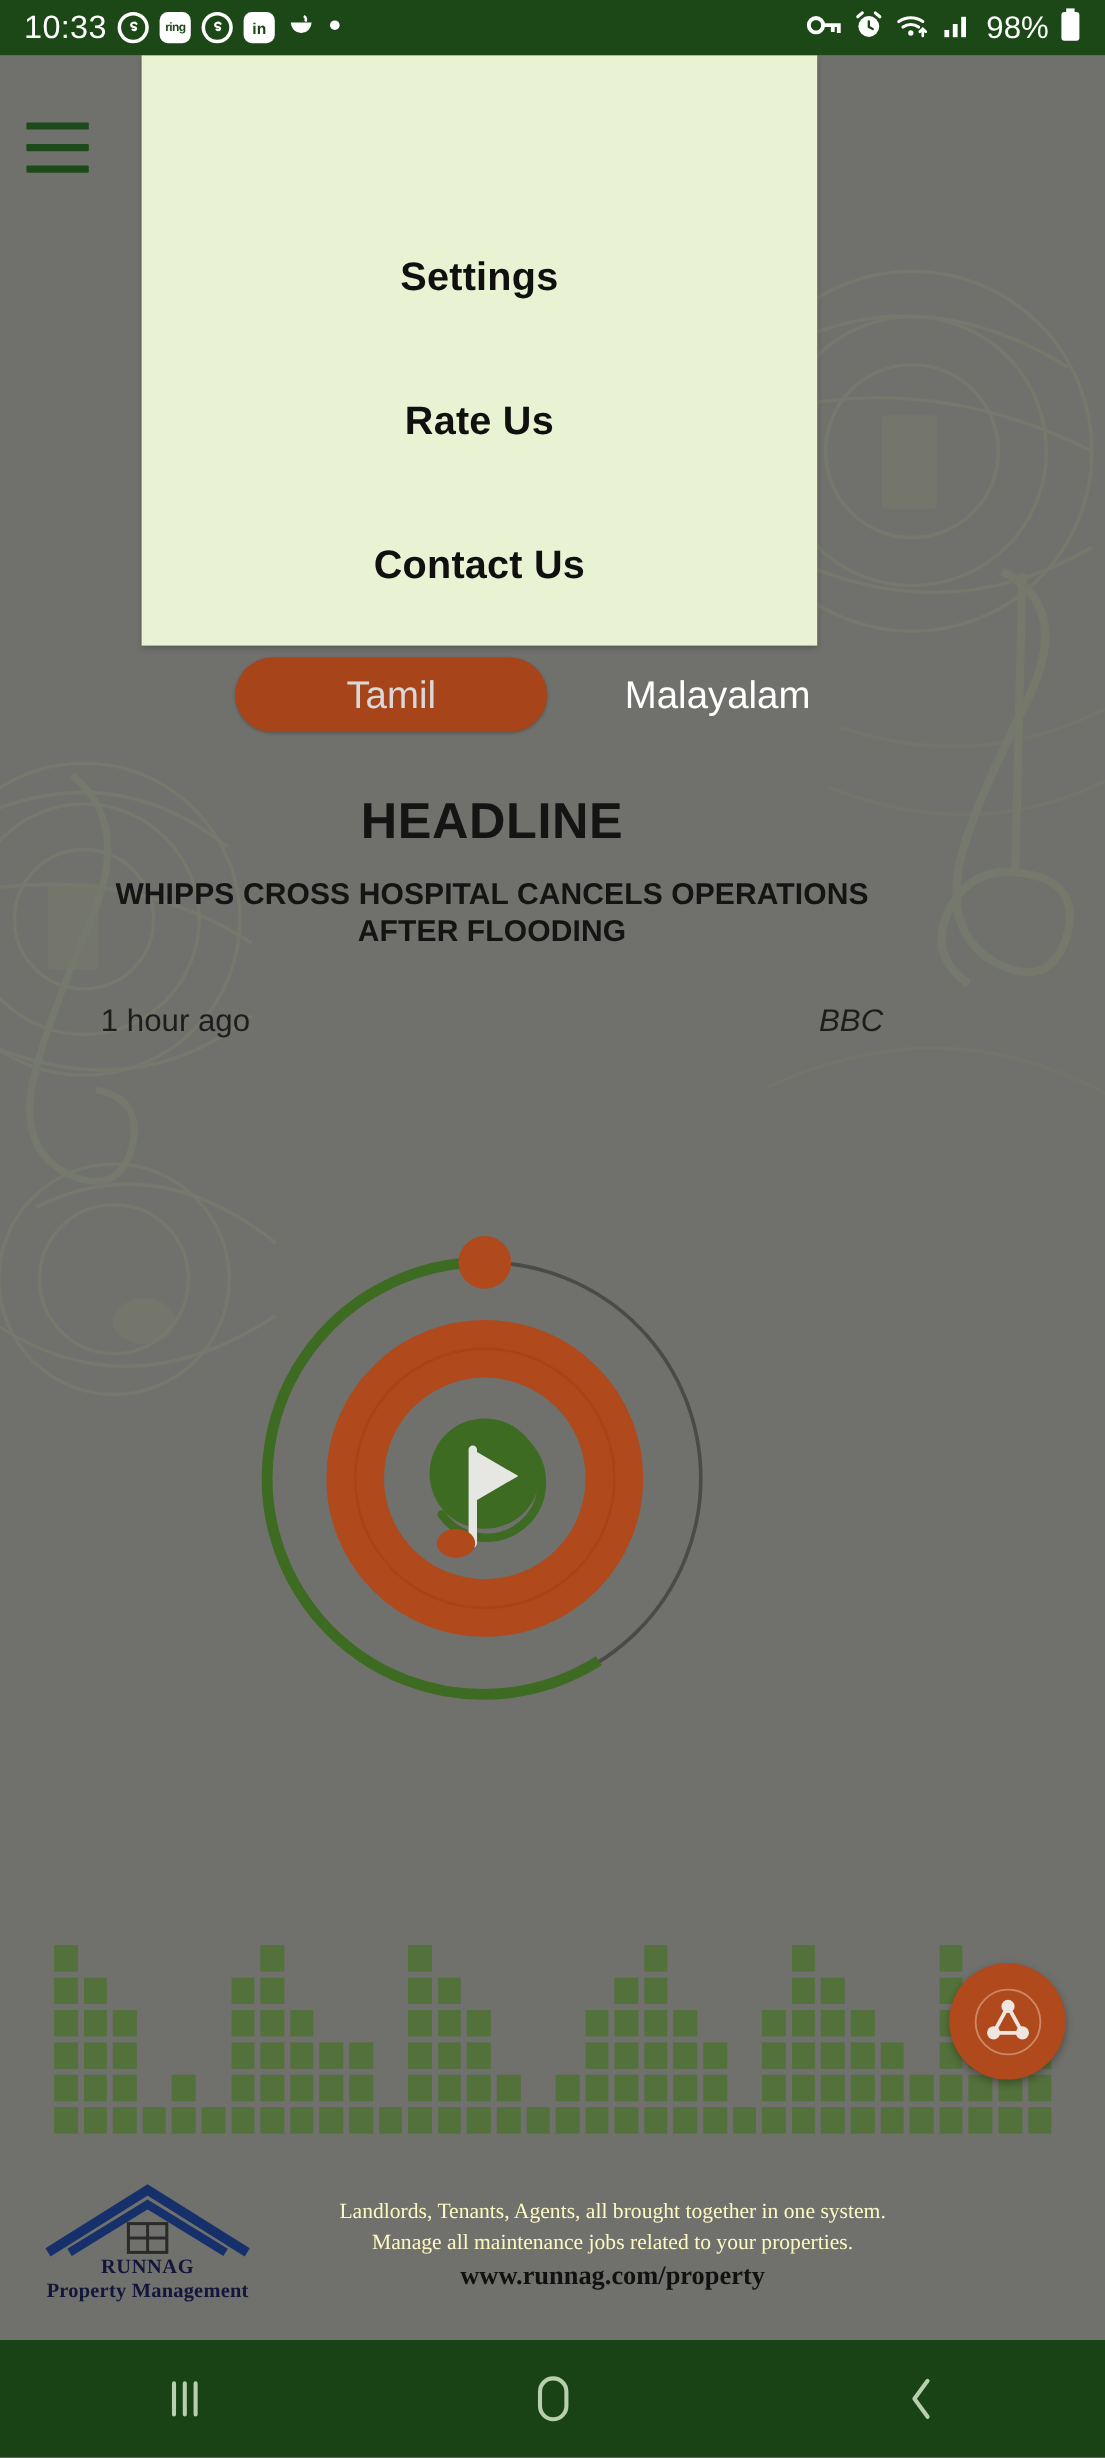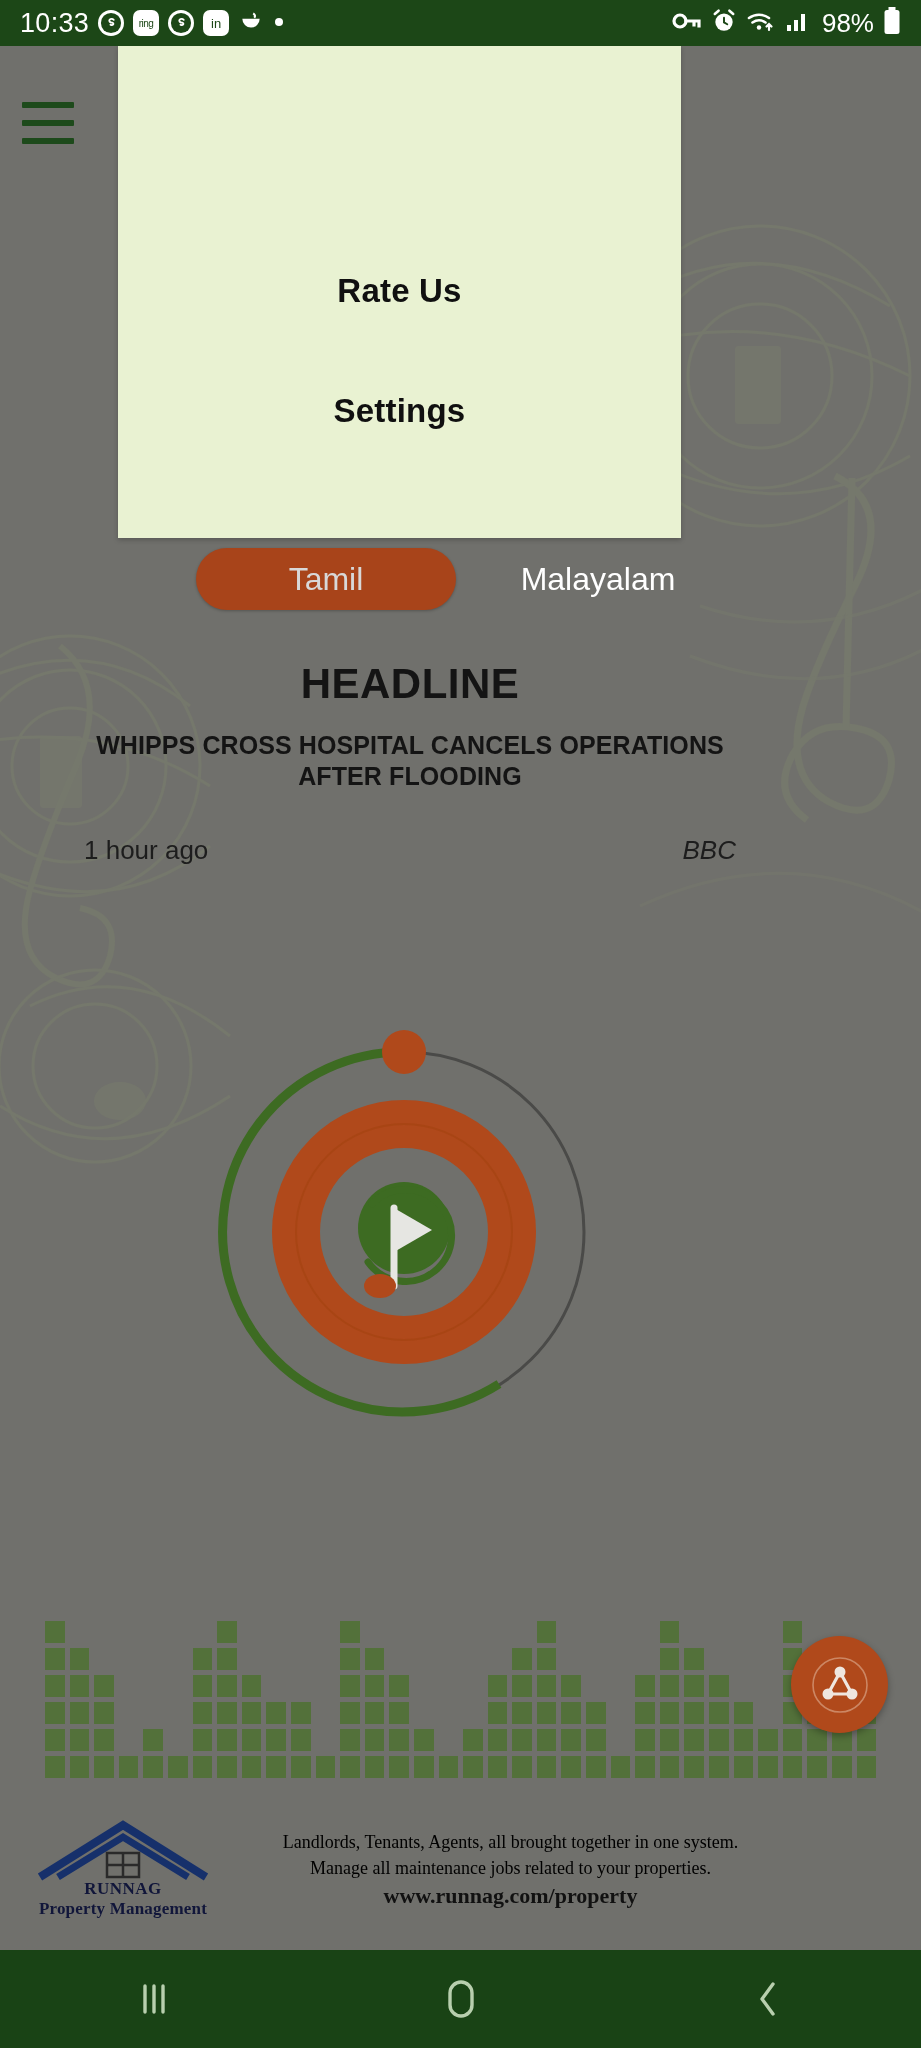--- a/index.html
+++ b/index.html
@@ -17,21 +17,21 @@
     padding:0 20px; z-index:60;
   }
   #status-left{ display:flex; align-items:center; gap:9px; }
   #status-time{ color:#fff; font-size:27px; letter-spacing:.3px; font-weight:400; }
   #status-right{ margin-left:auto; display:flex; align-items:center; gap:9px; }
   .sicon{ display:inline-block; }
 
   .app-badge{
     width:26px;height:26px;border-radius:7px;background:#fff;
     display:flex;align-items:center;justify-content:center;
-    color:#1c4717;font-size:13px;font-weight:normal;overflow:hidden;
+    color:#1c4717;font-size:13px;font-weight:bold;overflow:hidden;
   }
   .app-badge.round{ border-radius:50%; }
   .app-badge.tiny-text{ font-size:10px; letter-spacing:-.5px; }
   #status-batt-pct{ color:#fff;font-size:26px; margin-left:2px;}
 
   
   #app-bg{
     position:absolute; left:0; top:46px; width:921px; height:1904px;
     background:#8a8a86; overflow:hidden; z-index:1;
   }
@@ -130,21 +130,21 @@
   #ad-logo-name{
     font-family:"Liberation Serif", serif; font-size:17px; font-weight:bold;
     color:#11163a; letter-spacing:.5px; margin-top:-2px;
   }
   #ad-logo-sub{
     font-family:"Liberation Serif", serif; font-size:17px; font-weight:bold;
     color:#11163a; letter-spacing:.2px;
   }
   #ad-copy{ flex:1; text-align:center; padding-right:110px; }
   #ad-copy .l1,#ad-copy .l2{
-    font-family:"Liberation Serif", serif; font-size:18px; color:#000000; line-height:1.45;
+    font-family:"Liberation Serif", serif; font-size:18px; color:#fef9c3; line-height:1.45;
   }
   #ad-copy .url{
     font-family:"Liberation Serif", serif; font-size:22px; font-weight:bold;
     color:#111; margin-top:2px;
   }
 
   
   #nav-bar{
     position:absolute; left:0; top:1950px; width:921px; height:98px;
     background:#194315; z-index:60; display:flex; align-items:center;
@@ -265,24 +265,27 @@
 
 <div id="hamburger">
   <i></i>
   <i></i>
   <i></i>
 </div>
 
 <div id="menu">
   <div id="menu-spacer-top"></div>
   <div class="menu-item">
+    <span>Settings</span>
+  </div>
+  <div class="menu-item">
     <span>Rate Us</span>
   </div>
   <div class="menu-item">
-    <span>Settings</span>
+    <span>Contact Us</span>
   </div>
 </div>
 
 <div id="lang-tabs">
   <div id="tab-tamil" class="lang-tab selected">
     <span>Tamil</span>
   </div>
   <div id="tab-malayalam" class="lang-tab">
     <span>Malayalam</span>
   </div>

